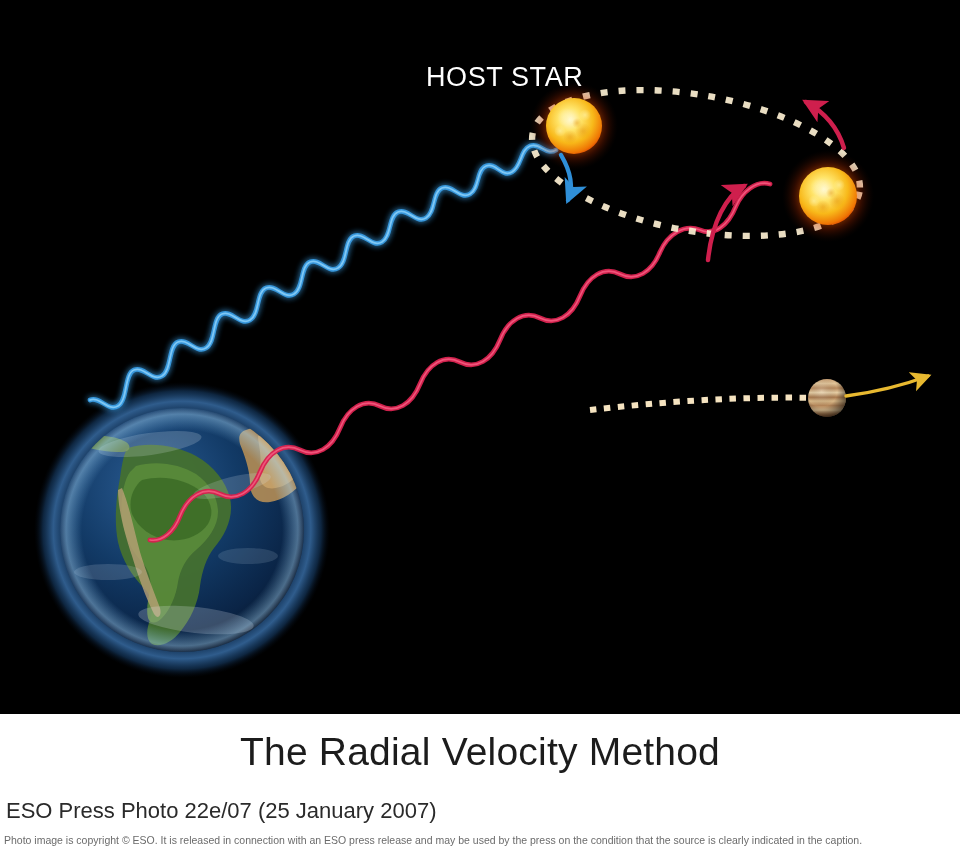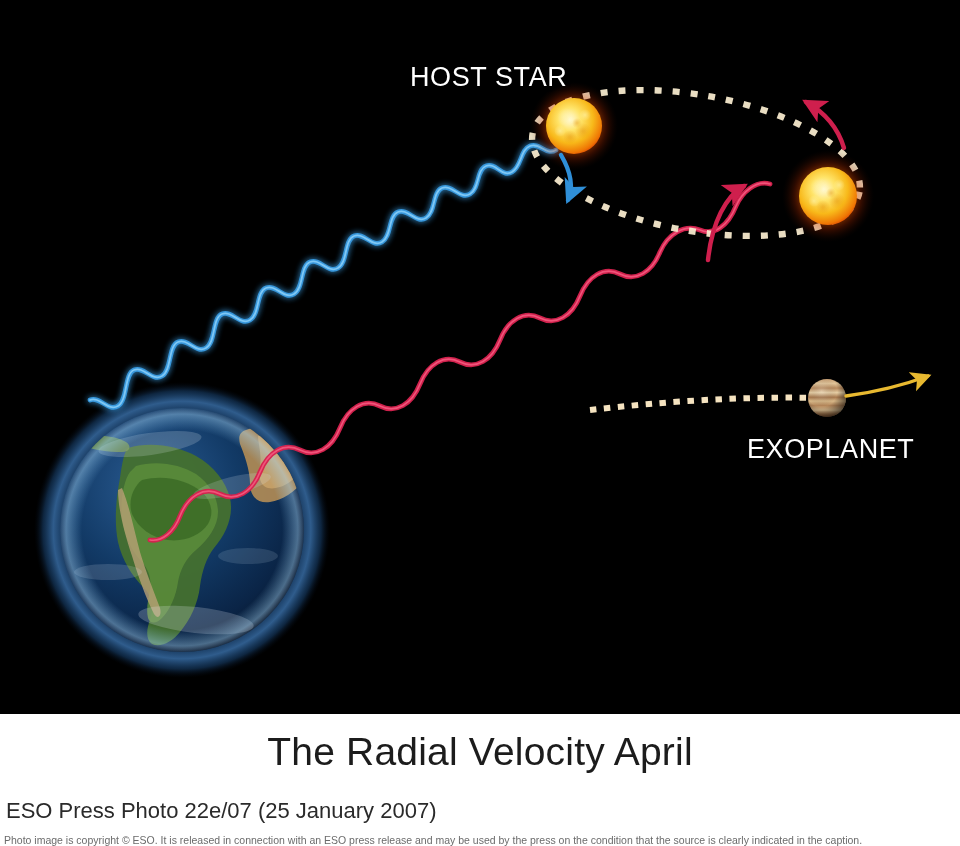--- a/index.html
+++ b/index.html
@@ -40,20 +40,21 @@
 
   
   .sky-label {
     position: absolute;
     color: #ffffff;
     font-family: "Liberation Sans", sans-serif;
     font-size: 27px;
     letter-spacing: 0.6px;
     white-space: nowrap;
     text-shadow: 0 0 5px rgba(0,0,0,0.9);
+    margin-left: 16px;
   }
   #label-host-star { left: 410px; top: 62px; }
   #label-exoplanet { left: 747px; top: 434px; }
 
   
   #caption {
     position: absolute;
     left: 0;
     top: 714px;
     width: 960px;
@@ -355,23 +356,22 @@
 
       <g>
         <circle cx="827" cy="398" r="19" fill="url(#planetBands)"></circle>
         <circle cx="827" cy="398" r="19" fill="url(#planetShade)"></circle>
       </g>
 
       <path d="M 846 396 C 876 392 904 385 928 376" fill="none" stroke="#e8b930" stroke-width="3.4" stroke-linecap="round" marker-end="url(#arrowGold)"></path>
     </svg>
 
     <div class="sky-label" id="label-host-star">HOST STAR</div>
-    <div class="sky-label" id="label-exoplanet">EXOPLANET</div>
   </div>
 
   <div id="caption">
-    <div id="title">The Radial Velocity April</div>
+    <div id="title">The Radial Velocity Method</div>
     <div id="credit">ESO Press Photo 22e/07 (25 January 2007)</div>
     <div id="copyright">Photo image is copyright © ESO. It is released in connection with an ESO press release and may be used by the press on the condition that the source is clearly indicated in the caption.</div>
 
   </div>
 
 </div>
 
 </body></html>

